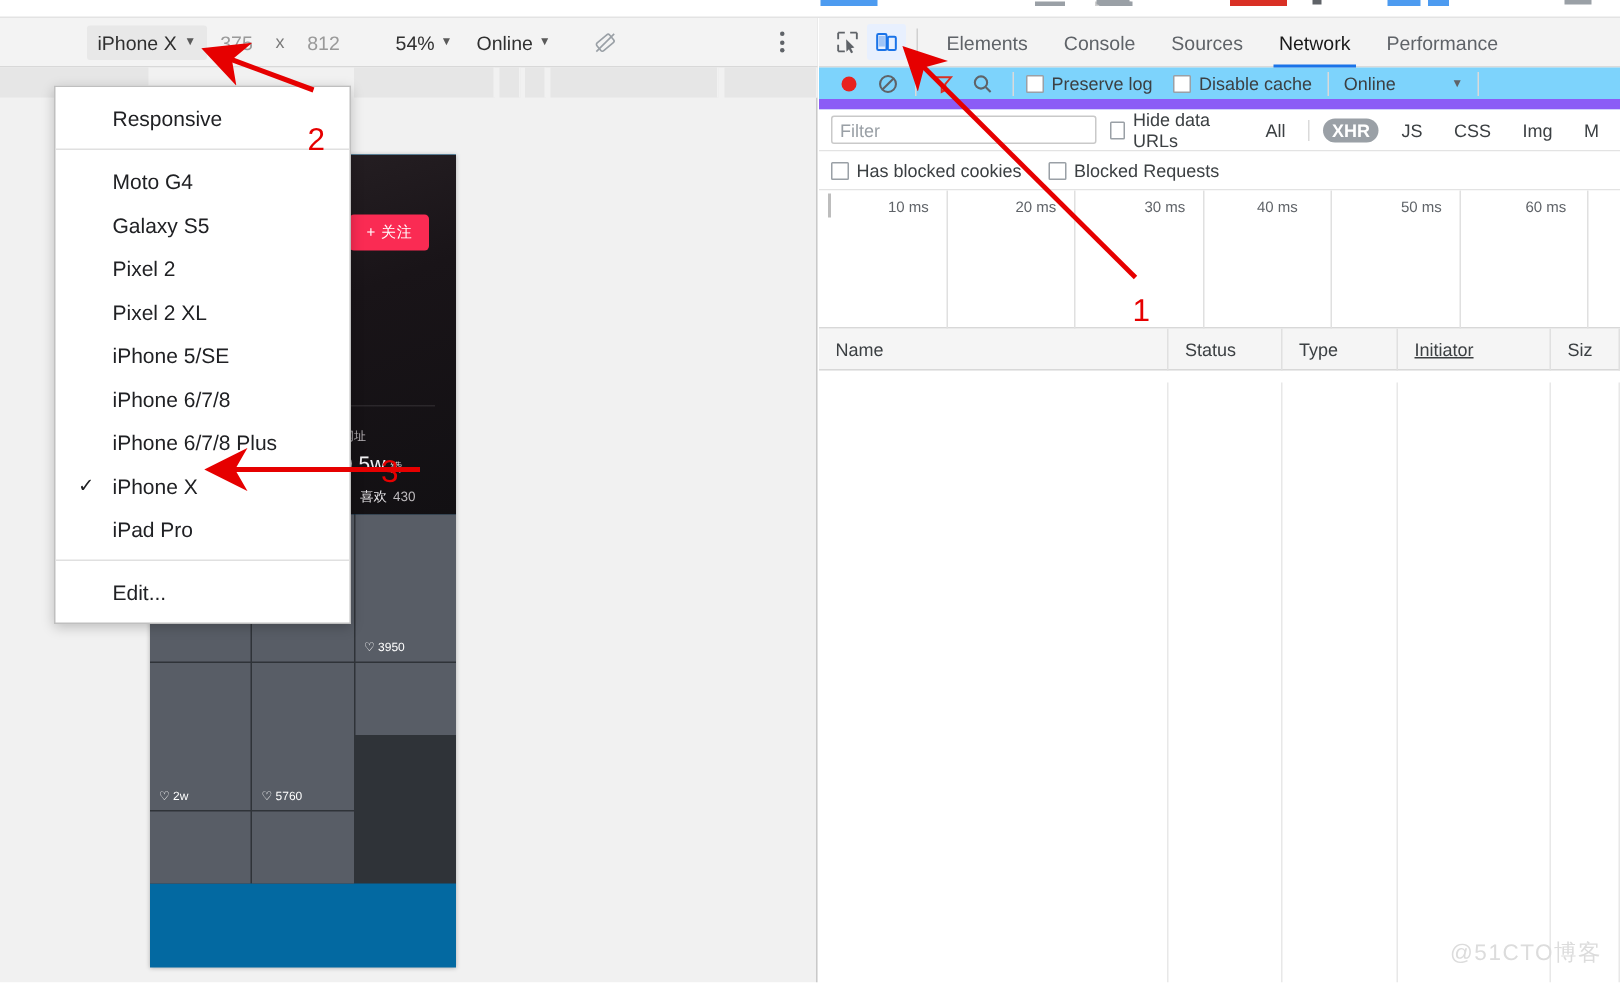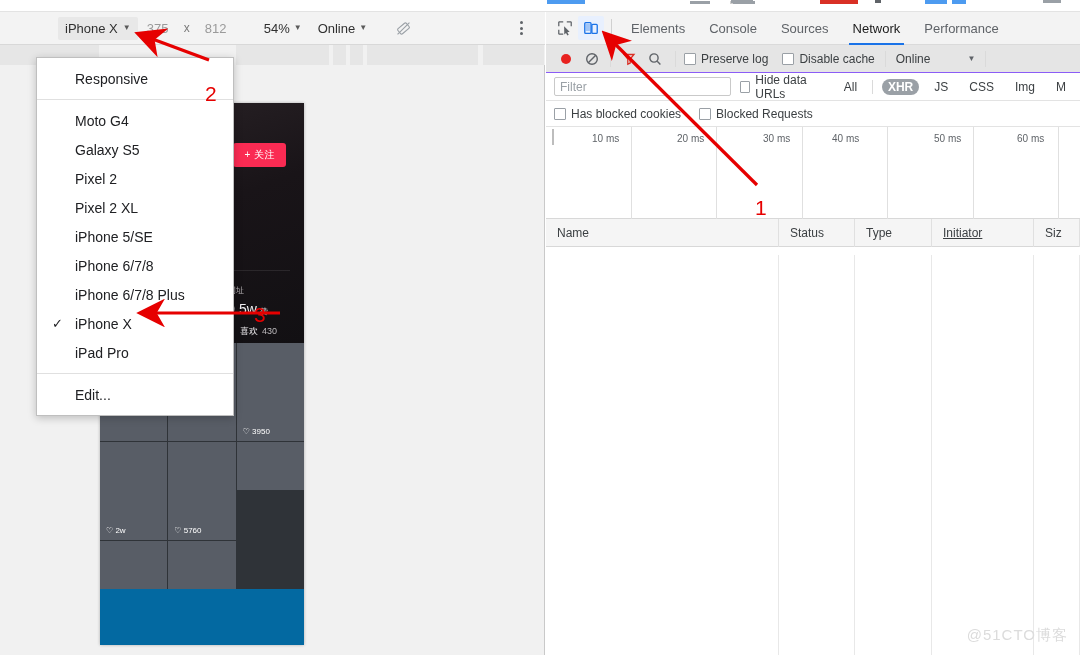--- a/index.html
+++ b/index.html
@@ -94,21 +94,21 @@
   
   .dt { position:absolute; left:546px; top:12px; width:534px; height:643px; background:#fff; }
   .dt-tabs { height:33px; border-bottom:1px solid #dadada; display:flex; align-items:center; background:#f3f3f3; }
   .dt-ic { width:26px; height:24px; display:flex; align-items:center; justify-content:center; cursor:pointer; border-radius:2px;}
   .dt-ic.active { background:#e8f0fe; }
   .vsep { width:1px; height:18px; background:#d0d0d0; margin:0 7px; }
   .dt-tab { font-size:13px; color:#5f6368; padding:0 12px; height:33px; line-height:33px; cursor:pointer; position:relative; }
   .dt-tab.sel { color:#1a1a1a; }
   .dt-tab.sel::after { content:""; position:absolute; left:8px; right:8px; bottom:0; height:2px; background:#1a73e8; }
 
-  .dt-toolbar { height:28px; border-bottom:1px solid #8b5cf6; display:flex; align-items:center; padding:0 8px; background:#e5e5e5; gap:2px;text-align:center;}
+  .dt-toolbar { height:28px; border-bottom:7px solid #8b5cf6; display:flex; align-items:center; padding:0 8px; background:#7dd3fc; gap:2px;text-align:center;}
   .tb-ic { width:24px; height:22px; display:flex; align-items:center; justify-content:center; cursor:pointer;}
   .cbx { display:flex; align-items:center; gap:5px; font-size:12px; color:#3c4043; cursor:pointer;}
   .box { width:12px; height:12px; border:1px solid #9aa0a6; border-radius:1px; background:#fff; display:inline-block;}
   .thr { display:flex; align-items:center; gap:7px; font-size:12px; color:#3c4043; cursor:pointer;}
 
   .dt-filterbar { height:28px; border-bottom:1px solid #e3e3e3; display:flex; align-items:center; padding:0 8px; gap:9px; background:#fff;}
   .filt-input { width:200px; height:19px; border:1px solid #c9c9c9; border-radius:2px; font-size:12px; color:#9aa0a6; padding:0 5px; line-height:18px; background:#fff;}
   .ftype { font-size:12px; color:#3c4043; padding:1px 6px; border-radius:9px; cursor:pointer;}
   .ftype.on { background:#9aa0a6; color:#fff; font-weight:bold; }
 
@@ -384,21 +384,21 @@
       <div style="position:absolute;left:6px;top:2px;width:2px;height:16px;background:#bdbdbd;"></div>
       <div class="ov-tick" style="left:85px;"></div>
       <div class="ov-tick" style="left:170px;"></div>
       <div class="ov-tick" style="left:256px;"></div>
       <div class="ov-tick" style="left:341px;"></div>
       <div class="ov-tick" style="left:427px;"></div>
       <div class="ov-tick" style="left:512px;"></div>
       <div class="ov-lbl" style="left:46px;">10 ms</div>
       <div class="ov-lbl" style="left:131px;">20 ms</div>
       <div class="ov-lbl" style="left:217px;">30 ms</div>
-      <div class="ov-lbl" style="left:286px;">40 ms</div>
+      <div class="ov-lbl" style="left:292px;">40 ms</div>
       <div class="ov-lbl" style="left:388px;">50 ms</div>
       <div class="ov-lbl" style="left:471px;">60 ms</div>
     </div>
 
     <div class="tbl-head">
       <div class="th" style="width:233px;">Name</div>
       <div class="th" style="width:76px;">Status</div>
       <div class="th" style="width:77px;">Type</div>
       <div class="th" style="width:102px;text-decoration:underline;">Initiator</div>
       <div class="th" style="width:46px;">Siz</div>

